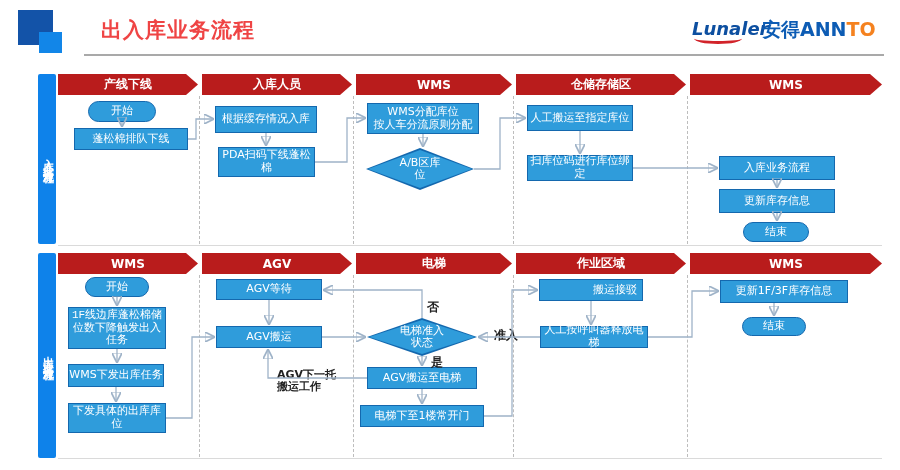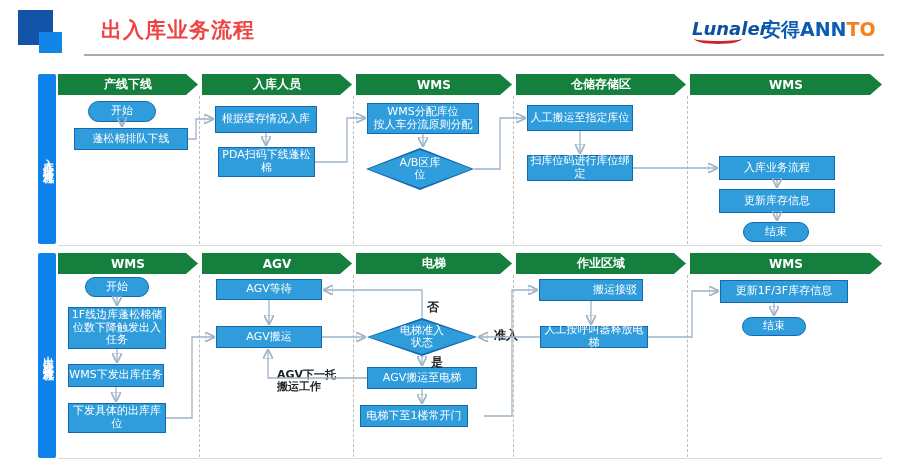--- a/index.html
+++ b/index.html
@@ -15,21 +15,21 @@
   .brand-swoosh{position:absolute;left:694px;top:33px;width:48px;height:8px;
                 border-bottom:3px solid #d2232a;border-radius:0 0 60% 60%;}
   .brand-annto{position:absolute;left:762px;top:17px;font-size:19px;font-weight:bold;white-space:nowrap;}
   .brand-annto .cn,.brand-annto .blue{color:#0d5cb4;}
   .brand-annto .orange{color:#f5821f;}
 
   
   .side-bar{position:absolute;width:18px;background:#0e82ea;color:#fff;border-radius:2px;
             writing-mode:vertical-rl;text-orientation:upright;letter-spacing:3px;
             font-size:11px;font-weight:bold;display:flex;align-items:center;justify-content:center;}
-  .banner{position:absolute;height:21px;background:#15803d;color:#fff;font-size:12px;font-weight:bold;
+  .banner{position:absolute;height:21px;background:#b91c1c;color:#fff;font-size:12px;font-weight:bold;
           display:flex;align-items:center;justify-content:center;
           clip-path:polygon(0 0,calc(100% - 12px) 0,100% 50%,calc(100% - 12px) 100%,0 100%);}
   .lane-sep{position:absolute;width:0;border-left:1px dashed #bdbdbd;}
   .section-rule{position:absolute;left:58px;width:824px;height:0;border-top:1px solid #dadada;}
 
   
   .node-box,.node-pill{position:absolute;background:#2f9cdb;border:1.5px solid #1468ae;color:#fff;
           box-sizing:border-box;display:flex;align-items:center;justify-content:center;
           text-align:center;font-size:11px;line-height:1.18;white-space:pre-line;}
   .node-pill{border-radius:12px;}
@@ -101,35 +101,35 @@
   <div class="banner" style="left:516px;top:253px;width:170px;">作业区域</div>
   <div class="banner" style="left:690px;top:253px;width:192px;">WMS</div>
 
   <div class="lane-sep" style="left:199px;top:275px;height:182px;"></div>
   <div class="lane-sep" style="left:353px;top:275px;height:182px;"></div>
   <div class="lane-sep" style="left:513px;top:275px;height:182px;"></div>
   <div class="lane-sep" style="left:687px;top:275px;height:182px;"></div>
   <div class="section-rule" style="top:458px;"></div>
 
   <div class="node-pill" style="left:85px;top:277px;width:64px;height:20px;">开始</div>
-  <div class="node-box" style="left:68px;top:307px;width:98px;height:42px;">1F线边库蓬松棉储
+  <div class="node-box" style="left:68px;top:307px;width:98px;height:42px;font-family:Liberation Mono, monospace;">1F线边库蓬松棉储
 位数下降触发出入
 任务</div>
   <div class="node-box" style="left:68px;top:364px;width:96px;height:23px;">WMS下发出库任务</div>
   <div class="node-box" style="left:68px;top:403px;width:98px;height:30px;">下发具体的出库库
 位</div>
   <div class="node-box" style="left:216px;top:279px;width:106px;height:21px;">AGV等待</div>
   <div class="node-box" style="left:216px;top:326px;width:106px;height:22px;">AGV搬运</div>
   <div class="diamond" style="left:367px;top:318px;width:110px;height:38px;">
     <div class="diamond-bg"></div>
     <span class="diamond-label">电梯准入
 状态</span>
   </div>
   <div class="node-box" style="left:367px;top:367px;width:110px;height:22px;">AGV搬运至电梯</div>
-  <div class="node-box" style="left:360px;top:405px;width:108px;height:22px;">电梯下至1楼常开门</div>
+  <div class="node-box" style="left:360px;top:405px;width:124px;height:22px;">电梯下至1楼常开门</div>
   <div class="node-box" style="left:539px;top:279px;width:104px;height:22px;padding-left:48px;">搬运接驳</div>
   <div class="node-box" style="left:540px;top:326px;width:108px;height:22px;">人工按呼叫器释放电梯</div>
   <div class="node-box" style="left:720px;top:280px;width:128px;height:23px;">更新1F/3F库存信息</div>
   <div class="node-pill" style="left:742px;top:317px;width:64px;height:19px;">结束</div>
 
   <div class="edge-label" style="left:427px;top:301px;">否</div>
   <div class="edge-label" style="left:431px;top:356px;">是</div>
   <div class="edge-label" style="left:494px;top:329px;">准入</div>
   <div class="edge-label small" style="left:277px;top:369px;">AGV下一托
 搬运工作</div>

